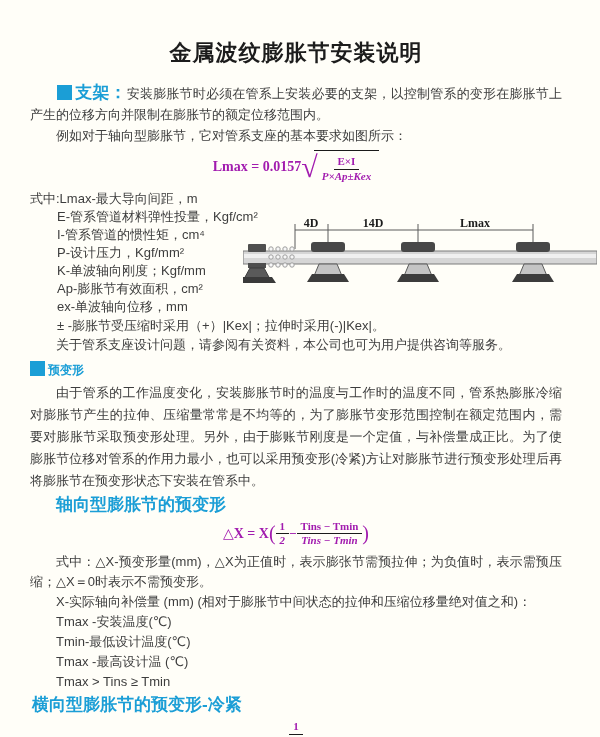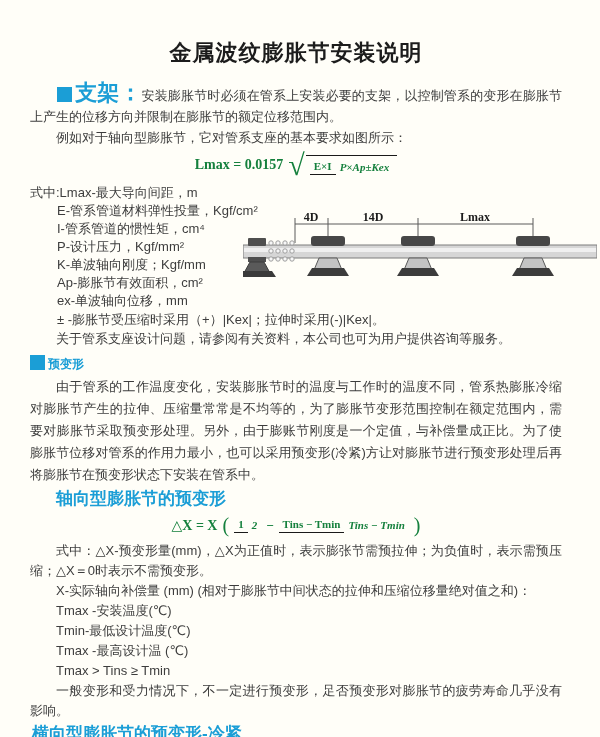--- a/index.html
+++ b/index.html
@@ -23,41 +23,41 @@
     color:#1c1c1c;
     letter-spacing:1px;
   }
   .para{margin:0;line-height:21px;text-align:justify;}
   .indent{text-indent:26px;}
   .sq{
     display:inline-block;width:15px;height:15px;
     background:#1b9ed6;margin-right:3px;vertical-align:-2px;
   }
   .sec-label{
-    color:#1b9ed6;font-weight:bold;font-size:22px;
+    color:#1b9ed6;font-weight:bold;font-size:17px;
   }
   .sec-head{
     margin:6px 0 2px 0;line-height:20px;
     color:#1b9ed6;font-weight:bold;font-size:12px;
   }
   .sub-head{
     margin:2px 0 2px 0;line-height:22px;
     color:#1b9ed6;font-weight:bold;font-size:17px;
   }
   .sub-head.axial{margin-left:26px;}
   .sub-head.lateral{margin-left:2px;}
   .big-para{margin:0;line-height:22px;text-align:justify;text-indent:26px;}
   
   .formula{
     display:flex;justify-content:center;align-items:center;
-    margin:4px 0;gap:5px;
+    margin:4px 0;
     font-family:"Liberation Serif","DejaVu Serif",serif;
-    font-weight:bold;color:#15803d;font-size:14px;
-  }
-  .frac{display:inline-flex;align-items:center;font-size:11px;line-height:1.25;}
+    font-weight:bold;color:#a21caf;font-size:14px;
+  }
+  .frac{display:inline-flex;flex-direction:column;align-items:center;font-size:11px;line-height:1.25;}
   .fnum{border-bottom:1px solid #1a1a1a;padding:0 4px;}
   .fden{padding:0 4px;font-style:italic;}
   .sqrt-glyph{font-size:30px;font-weight:normal;line-height:26px;margin-right:-4px;}
   .sqrt-rad{border-top:1.5px solid #1a1a1a;padding:2px 4px 0 4px;}
   .paren{font-size:20px;font-weight:normal;}
   .f-op{font-size:13px;}
   
   .vars-row{position:relative;margin-top:6px;}
   .var-line{line-height:18px;padding-left:27px;white-space:nowrap;}
   .var-line.no-indent{padding-left:0;}
@@ -189,21 +189,20 @@
   </div>
 
   <p class="para" style="text-indent:26px;line-height:20px;">式中：△X-预变形量(mm)，△X为正值时，表示膨张节需预拉伸；为负值时，表示需预压缩；△X＝0时表示不需预变形。</p>
 
   <p class="var-line2">X-实际轴向补偿量 (mm) (相对于膨胀节中间状态的拉伸和压缩位移量绝对值之和)：</p>
   <p class="var-line2">Tmax -安装温度(℃)</p>
   <p class="var-line2">Tmin-最低设计温度(℃)</p>
   <p class="var-line2">Tmax -最高设计温 (℃)</p>
   <p class="var-line2">Tmax &gt; Tins ≥ Tmin</p>
 
-  <p class="para indent" style="line-height:20px;">一般变形和受力情况下，不一定进行预变形，足否预变形对膨胀节的疲劳寿命几乎没有影响。</p>
 
   <h3 class="sub-head lateral">横向型膨胀节的预变形-冷紧</h3>
 
   <div class="formula">
 
     <span class="frac">
       <span class="fnum">1</span>
 
     </span>
 

